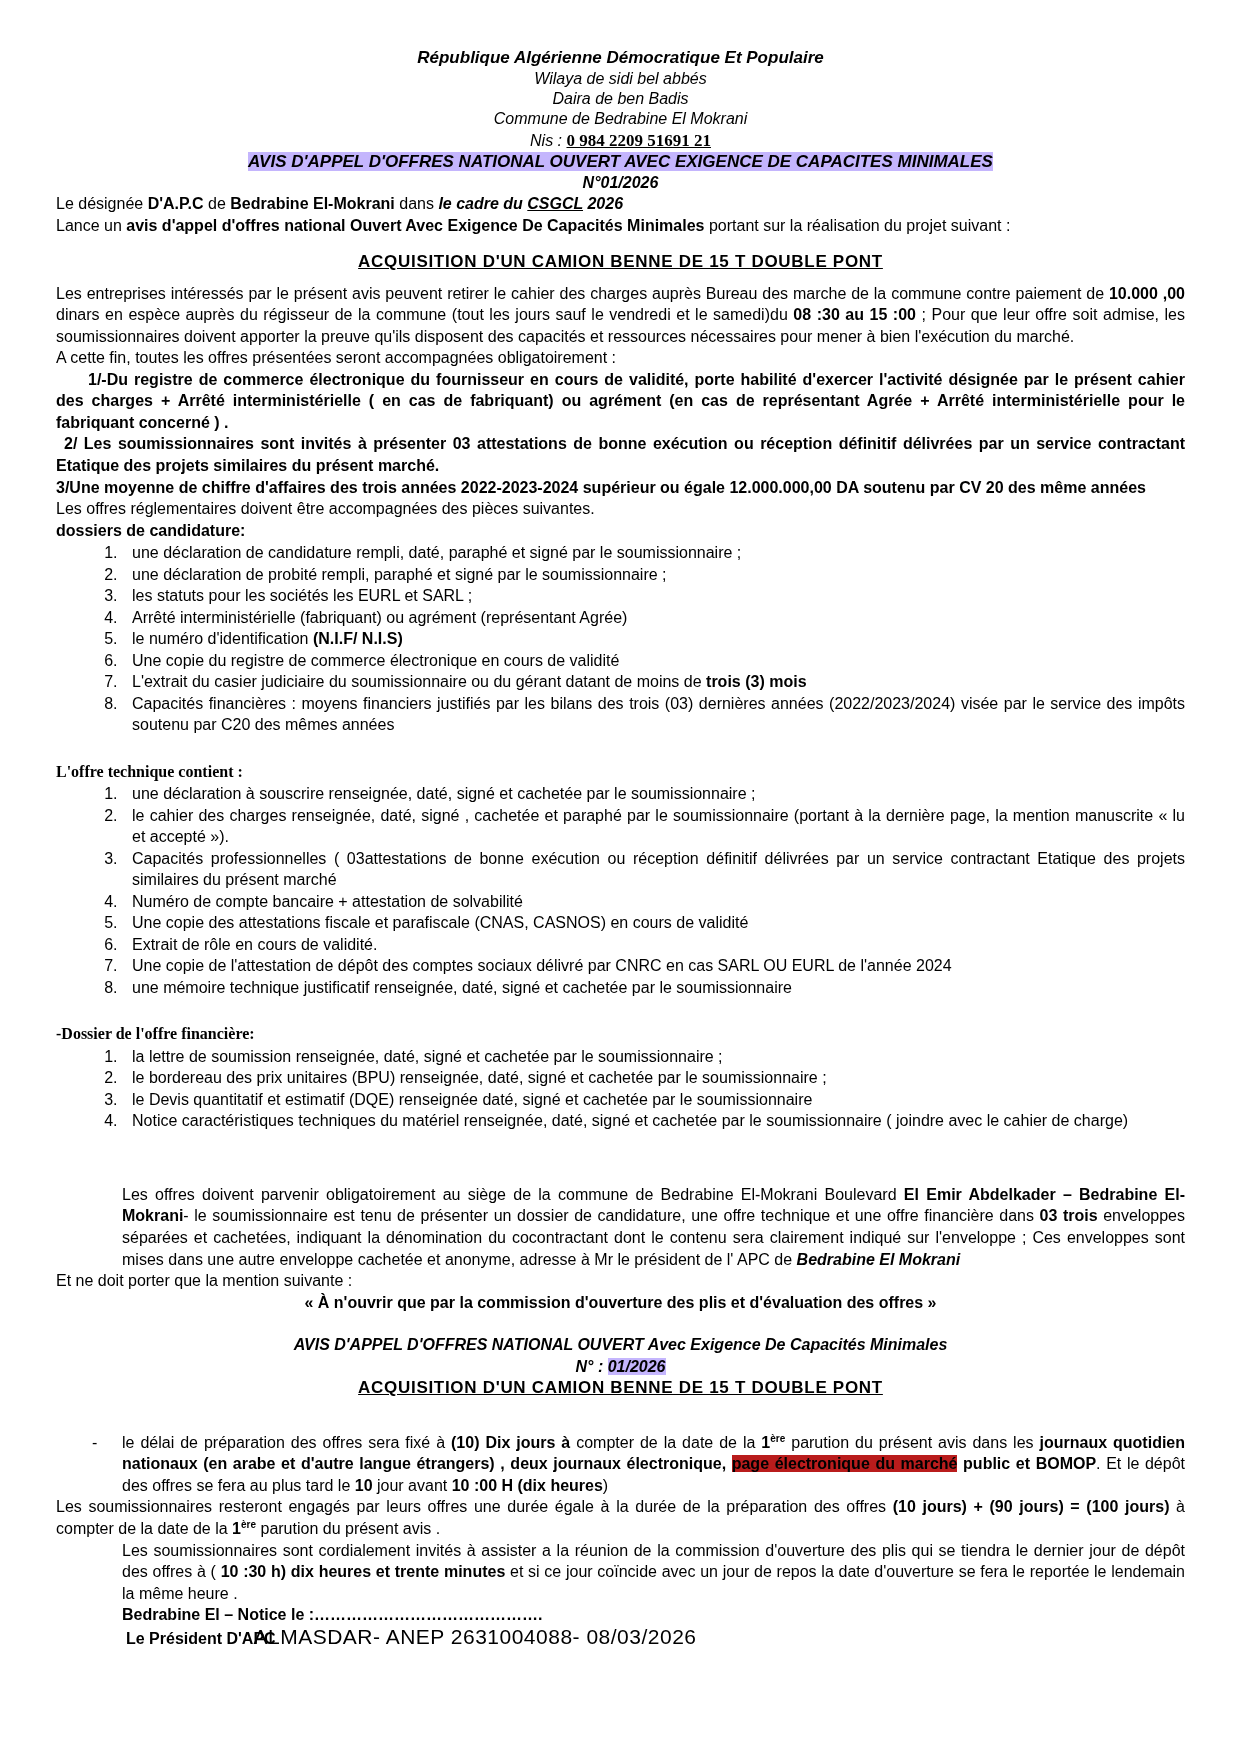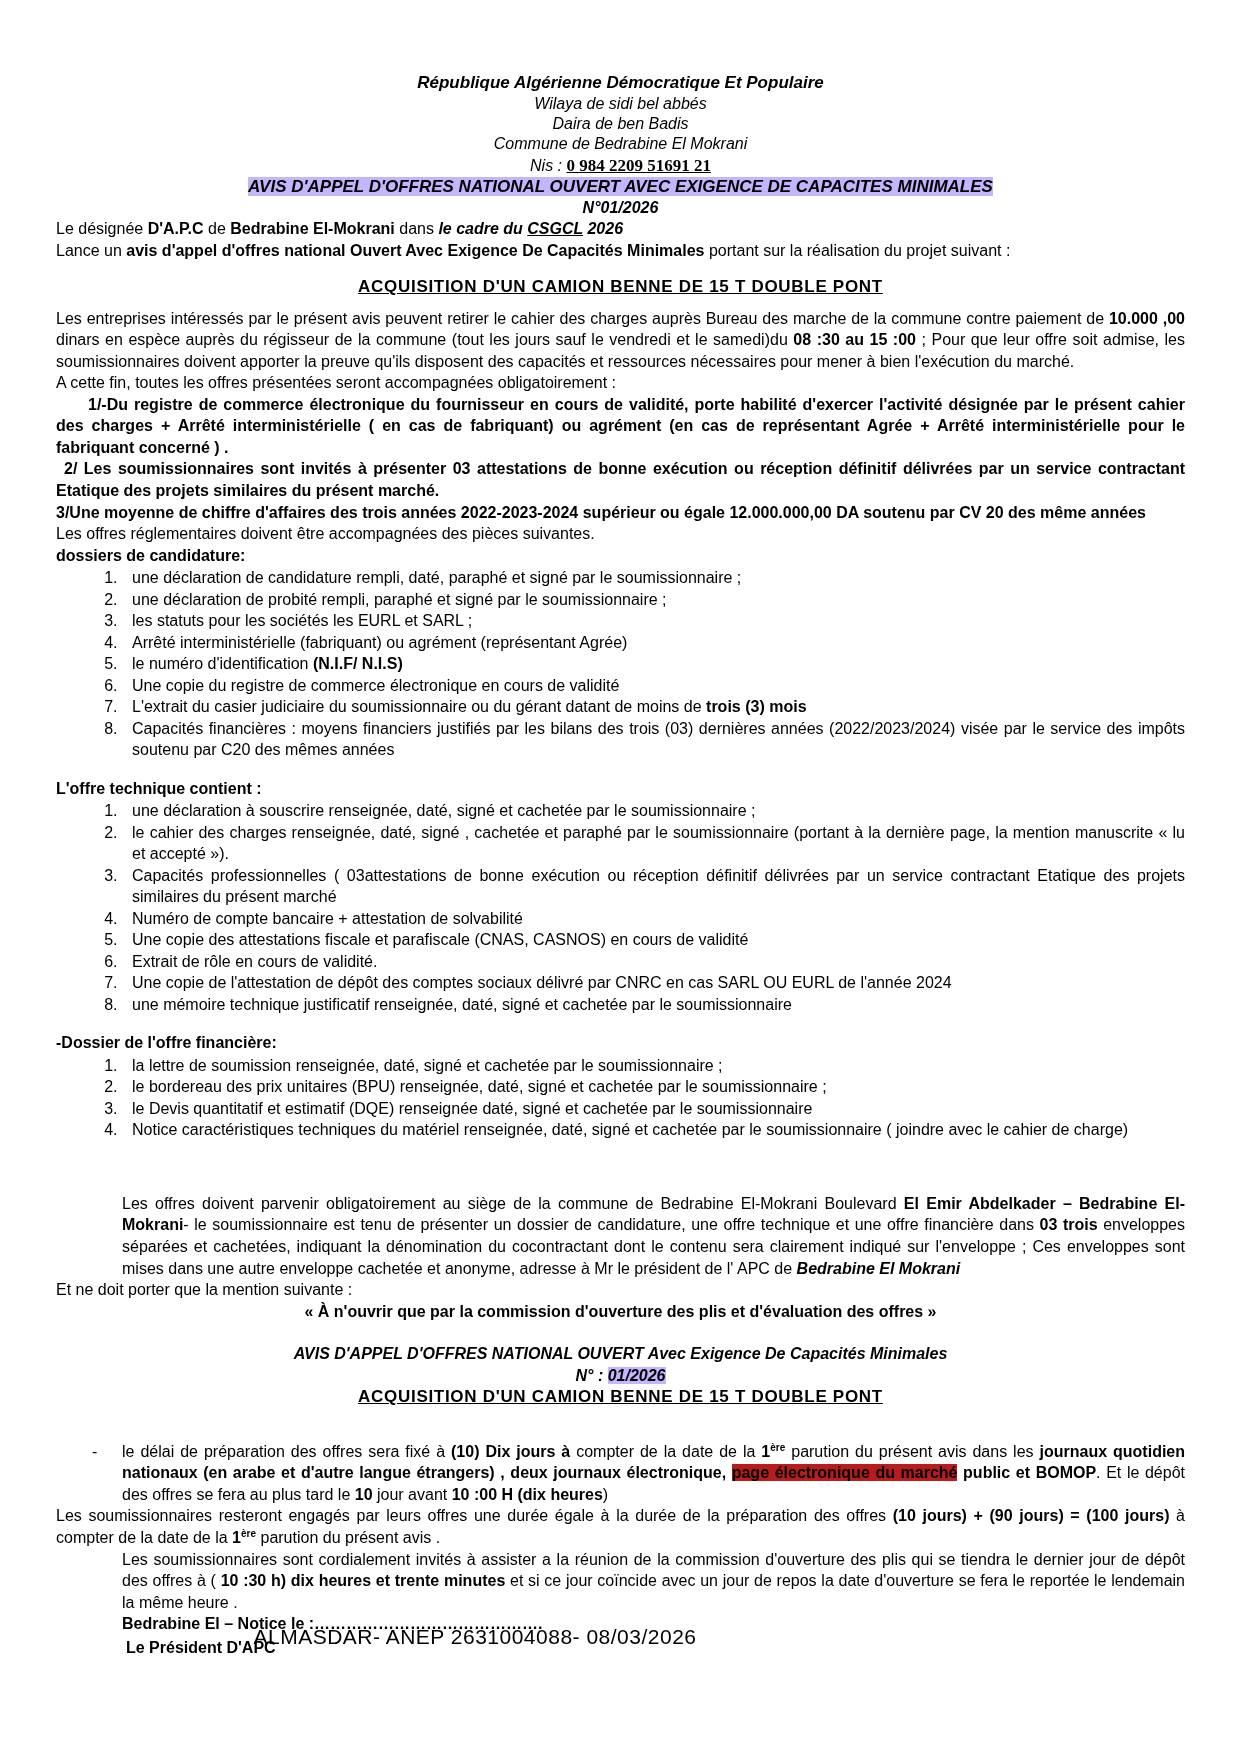--- a/index.html
+++ b/index.html
@@ -2,21 +2,21 @@
 <html><head>
 <meta charset="utf-8">
 <style>
   * { margin:0; padding:0; box-sizing:border-box; }
   html,body { background:#ffffff; }
   body {
     width:1241px; height:1755px;
     font-family:"Liberation Sans","DejaVu Sans",sans-serif;
     font-size:16px; color:#000;
   }
-  .page { position:relative; width:1241px; height:1755px; padding:72px 56px 0 56px; overflow:hidden; }
+  .page { position:relative; width:1241px; height:1755px; padding:47px 56px 0 56px; overflow:hidden; }
   .c  { text-align:center; }
   .j  { text-align:justify; }
   .b  { font-weight:bold; }
   .i  { font-style:italic; }
   .bi { font-weight:bold; font-style:italic; }
   .u  { text-decoration:underline; }
   .serif { font-family:"Liberation Serif","DejaVu Serif",serif; font-size:17px; }
   .hlg { background:#c4b5fd; }
   .hly { background:#b91c1c; }
   .hdr { line-height:1.27; }
@@ -24,21 +24,21 @@
   p, .line { line-height:1.345; }
   .ptitle { font-size:17px; letter-spacing:0.7px; font-weight:600; }
   .ptitle span { text-decoration:underline; }
   ol { margin:1px 0; padding-left:66px; line-height:1.345; list-style-position:outside; }
   ol li { padding-left:10px; margin:0; }
   .indent { margin-left:66px; }
   .dashp { position:relative; padding-left:66px; }
   .dashp .dash { position:absolute; left:36px; top:0; }
   sup { font-size:10px; line-height:0; }
   .mt-title { margin-top:15px; margin-bottom:9px; }
-  .mt-sec { margin-top:17px; }
+  .mt-sec { margin-top:25px;font-family:Liberation Serif, serif; }
   .mt-big { margin-top:52px; }
   .mt-notice2 { margin-top:21px; }
   .mt-delai { margin-top:32px; }
   .president-line { text-align:left; text-indent:70px; margin-top:2px; }
   .footer { position:absolute; top:1625px; left:0; width:950px; text-align:center; font-size:21px; letter-spacing:0.5px; }
 </style>
 </head>
 <body>
 
 <div class="page">

